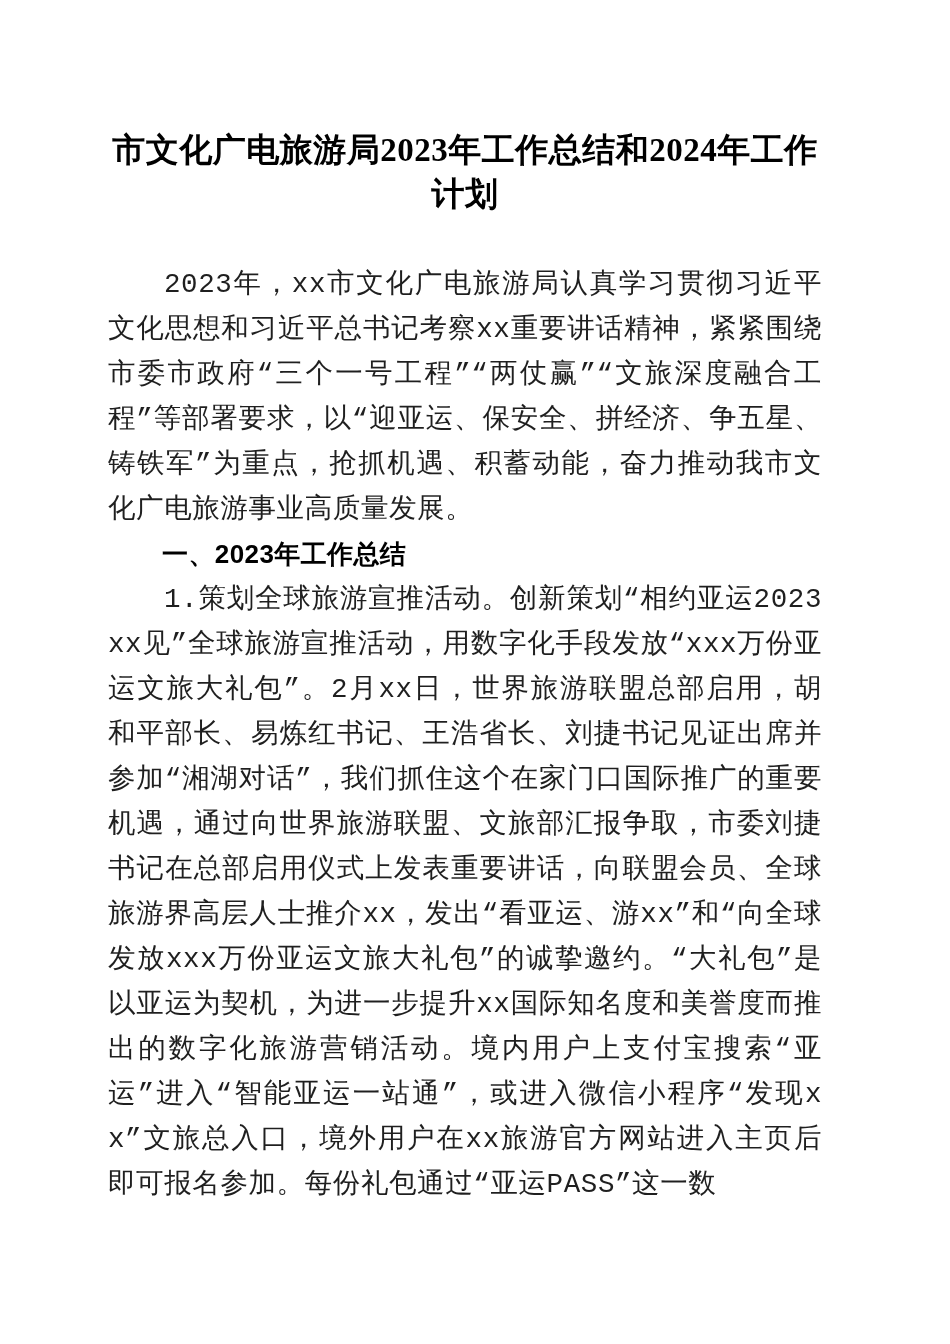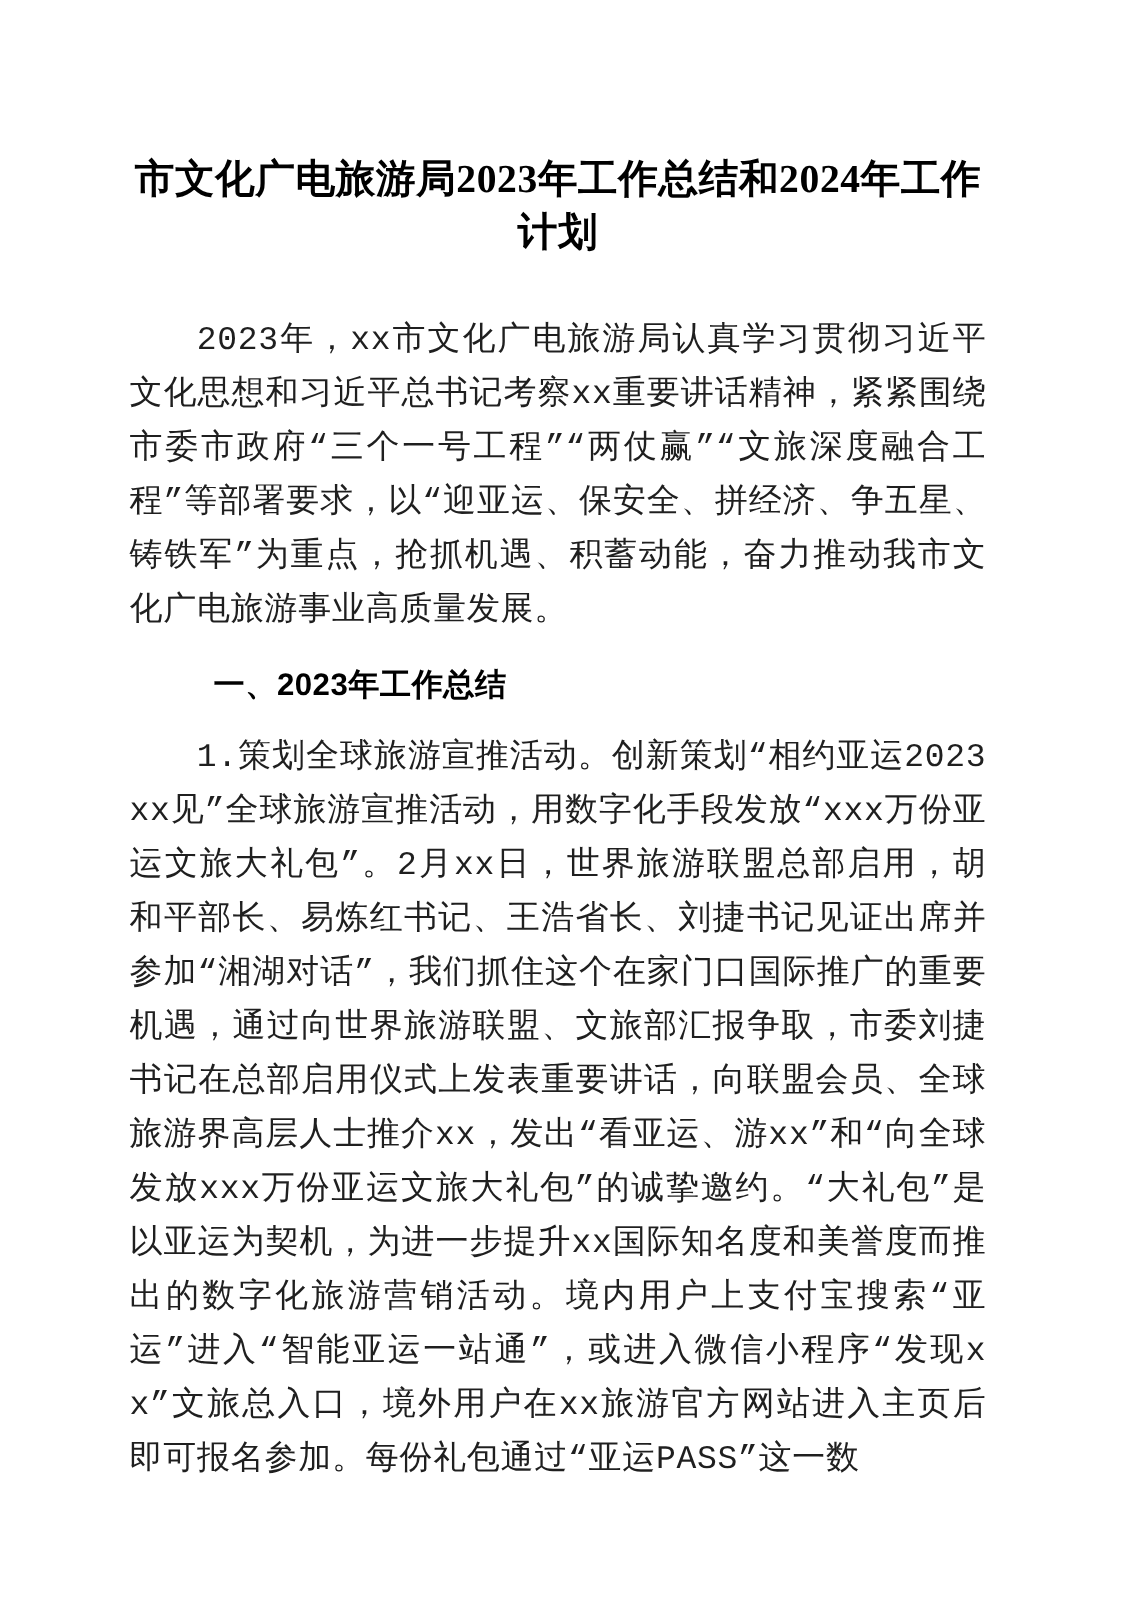--- a/index.html
+++ b/index.html
@@ -58,21 +58,21 @@
     text-align: justify;
     text-justify: inter-ideograph;
     text-indent: 56px;
     letter-spacing: 0.6px;
     color: #1f1f1f;
     word-break: break-all;
   }
 
   
   .section-heading {
-    margin: 16px;
+    margin: 0;
     font-family: "Liberation Sans", "DejaVu Sans", sans-serif;
     font-weight: 700;
     font-size: 26px;
     line-height: 45px;
     text-indent: 54px;
     letter-spacing: 0.4px;
     color: #000000;
     text-align: left;
   }
 

